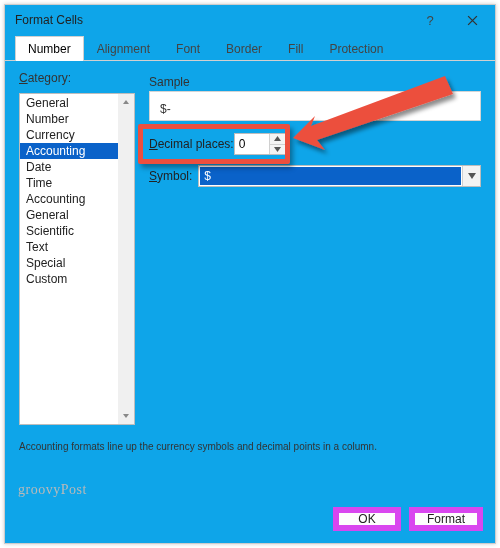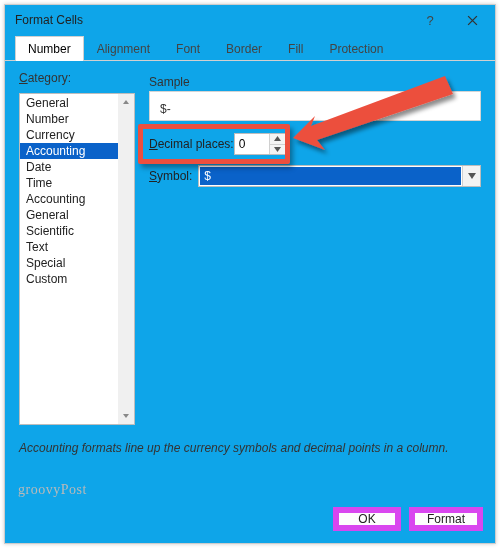--- a/index.html
+++ b/index.html
@@ -167,21 +167,21 @@
     width: 18px;
     display: flex; align-items: center; justify-content: center;
     background: #f3f3f3;
     border-left: 1px solid #d0d0d0;
   }
   .symbol-arrow svg { width: 8px; height: 6px; fill: #555; }
   .desc {
     position: absolute;
     left: 14px; right: 14px;
     top: 380px;
-    font-size: 12px; color: #333; font-style: italic;
+    font-size: 10px; color: #333;
   }
   .buttons {
     display: flex; justify-content: flex-end;
     gap: 8px;
     padding: 8px 12px 12px 12px;
   }
   .btn {
     min-width: 68px;
     height: 24px;
     border: 6px solid #d946ef;

